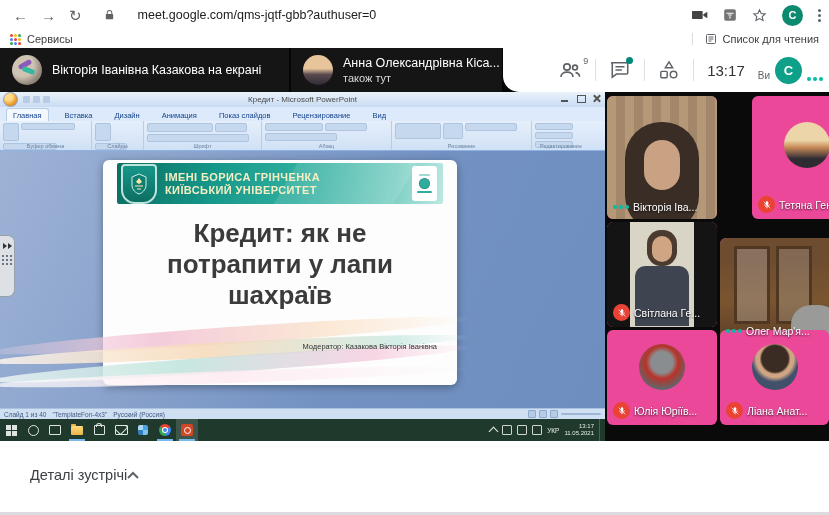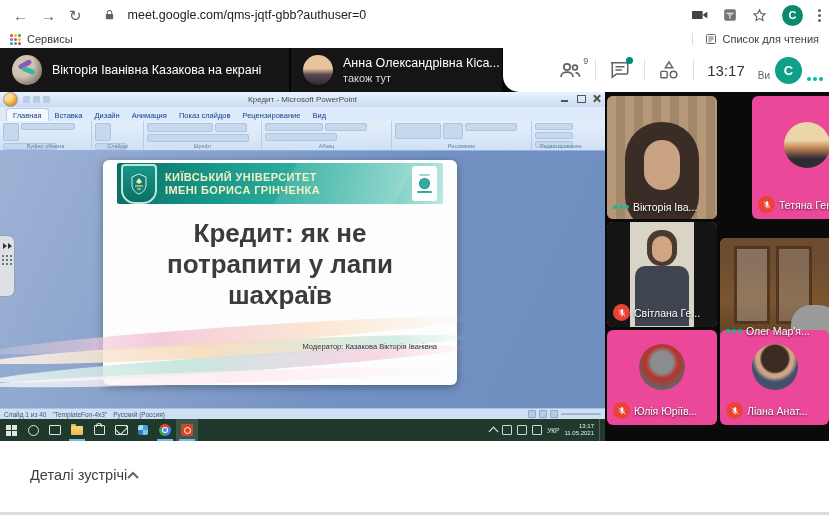--- a/index.html
+++ b/index.html
@@ -4,21 +4,21 @@
 <style>
   html,body{margin:0;padding:0;background:#fff;}
   .screen{position:relative;width:829px;height:515px;overflow:hidden;background:#fff;
           font-family:"Liberation Sans",sans-serif;-webkit-font-smoothing:antialiased;}
   .abs{position:absolute;}
   svg{display:block;}
 
   
   .browser-bar{left:0;top:0;width:829px;height:30px;background:#fff;display:flex;align-items:center;}
   .nav-ico{color:#5f6368;font-size:15px;margin-left:13px;line-height:1;}
-  .omnibox{display:flex;align-items:center;margin-left:22px;gap:13px;}
+  .omnibox{display:flex;align-items:center;margin-left:22px;gap:23px;}
   .url-text{font-size:12.5px;color:#202124;}
   .browser-right{position:absolute;right:8px;top:0;height:30px;display:flex;align-items:center;gap:15px;}
   .avatar-sm{width:21px;height:21px;border-radius:50%;background:#0b8a6f;color:#fff;font-size:11px;
              display:flex;align-items:center;justify-content:center;font-weight:bold;}
   .kebab-v{display:flex;flex-direction:column;gap:2px;}
   .kebab-v i{width:3px;height:3px;border-radius:50%;background:#5f6368;}
 
   .bookmarks-bar{left:0;top:30px;width:829px;height:18px;background:#fff;border-bottom:1px solid #e8eaed;
                  display:flex;align-items:center;font-size:11px;color:#3c4043;}
   .appgrid{display:grid;grid-template-columns:repeat(3,3px);grid-gap:1px;margin:0 6px 0 10px;}
@@ -60,21 +60,21 @@
   .qat{display:flex;gap:3px;margin-left:5px;}
   .qat i{width:7px;height:7px;background:#b9cce6;border-radius:1px;}
   .ppt-title-text{position:absolute;left:0;right:0;text-align:center;font-size:8px;color:#4a4a4a;}
   .winbtns{position:absolute;right:3px;top:2px;display:flex;gap:6px;align-items:center;}
   .wb{width:10px;height:9px;position:relative;}
   .wb-min:after{content:"";position:absolute;left:1px;bottom:1px;width:7px;height:2px;background:#555;}
   .wb-max:after{content:"";position:absolute;left:1px;top:1px;width:7px;height:6px;border:1px solid #555;}
   .wb-close:before,.wb-close:after{content:"";position:absolute;left:4px;top:0;width:2px;height:9px;background:#555;}
   .wb-close:before{transform:rotate(45deg);} .wb-close:after{transform:rotate(-45deg);}
   .ppt-tabs{position:absolute;left:0;top:15px;width:100%;height:14px;background:#dceafc;display:flex;
-            align-items:flex-end;padding-left:6px;gap:0;box-sizing:border-box;}
+            align-items:flex-end;padding-left:6px;gap:10px;box-sizing:border-box;}
   .rtab{font-size:7.5px;color:#15428b;padding:2px 6px 1px;}
   .rtab.active{background:#f3f8fe;border:1px solid #b8cce4;border-bottom:none;border-radius:3px 3px 0 0;}
   .ppt-ribbon{position:absolute;left:0;top:29px;width:100%;height:30px;
               background:linear-gradient(#e6effb,#d0e1f5);border-bottom:1px solid #8db2e3;
               display:flex;box-sizing:border-box;}
   .rgroup{position:relative;border-right:1px solid #b9cde6;height:100%;box-sizing:border-box;padding:2px 3px 8px;}
   .rgroup .glab{position:absolute;left:0;right:0;bottom:1px;text-align:center;font-size:5.5px;color:#68829f;white-space:nowrap;}
   .blobrow{display:flex;gap:2px;flex-wrap:wrap;}
   .blob{background:#c6d8ee;border:1px solid #aec5e0;border-radius:2px;}
 
@@ -382,22 +382,22 @@
       <div class="white-panel">
         <div class="green-band">
           <div class="emblem">
             <svg width="18" height="22" viewBox="0 0 18 22">
                 <path d="M9 1 2 4v8c0 5 4 8 7 9 3-1 7-4 7-9V4z" fill="#0e7f72" stroke="#d6efe9" stroke-width="1"></path>
                 <path d="M9 5l3 4-3 2-3-2z" fill="#ffe9a8"></path>
                 <path d="M5 13h8M7 16h4" stroke="#ffe9a8" stroke-width="1.2"></path>
               </svg>
           </div>
           <div class="uni-text">
+            <div>ІМЕНІ БОРИСА ГРІНЧЕНКА</div>
             <div>КИЇВСЬКИЙ УНІВЕРСИТЕТ</div>
-            <div>ІМЕНІ БОРИСА ГРІНЧЕНКА</div>
           </div>
           <div class="badge">
               <i class="l2"></i>
               <i class="c"></i>
               <i class="l"></i>
             </div>
         </div>
         <div class="slide-title">
           <div>Кредит: як не</div>
           <div>потрапити у лапи</div>

